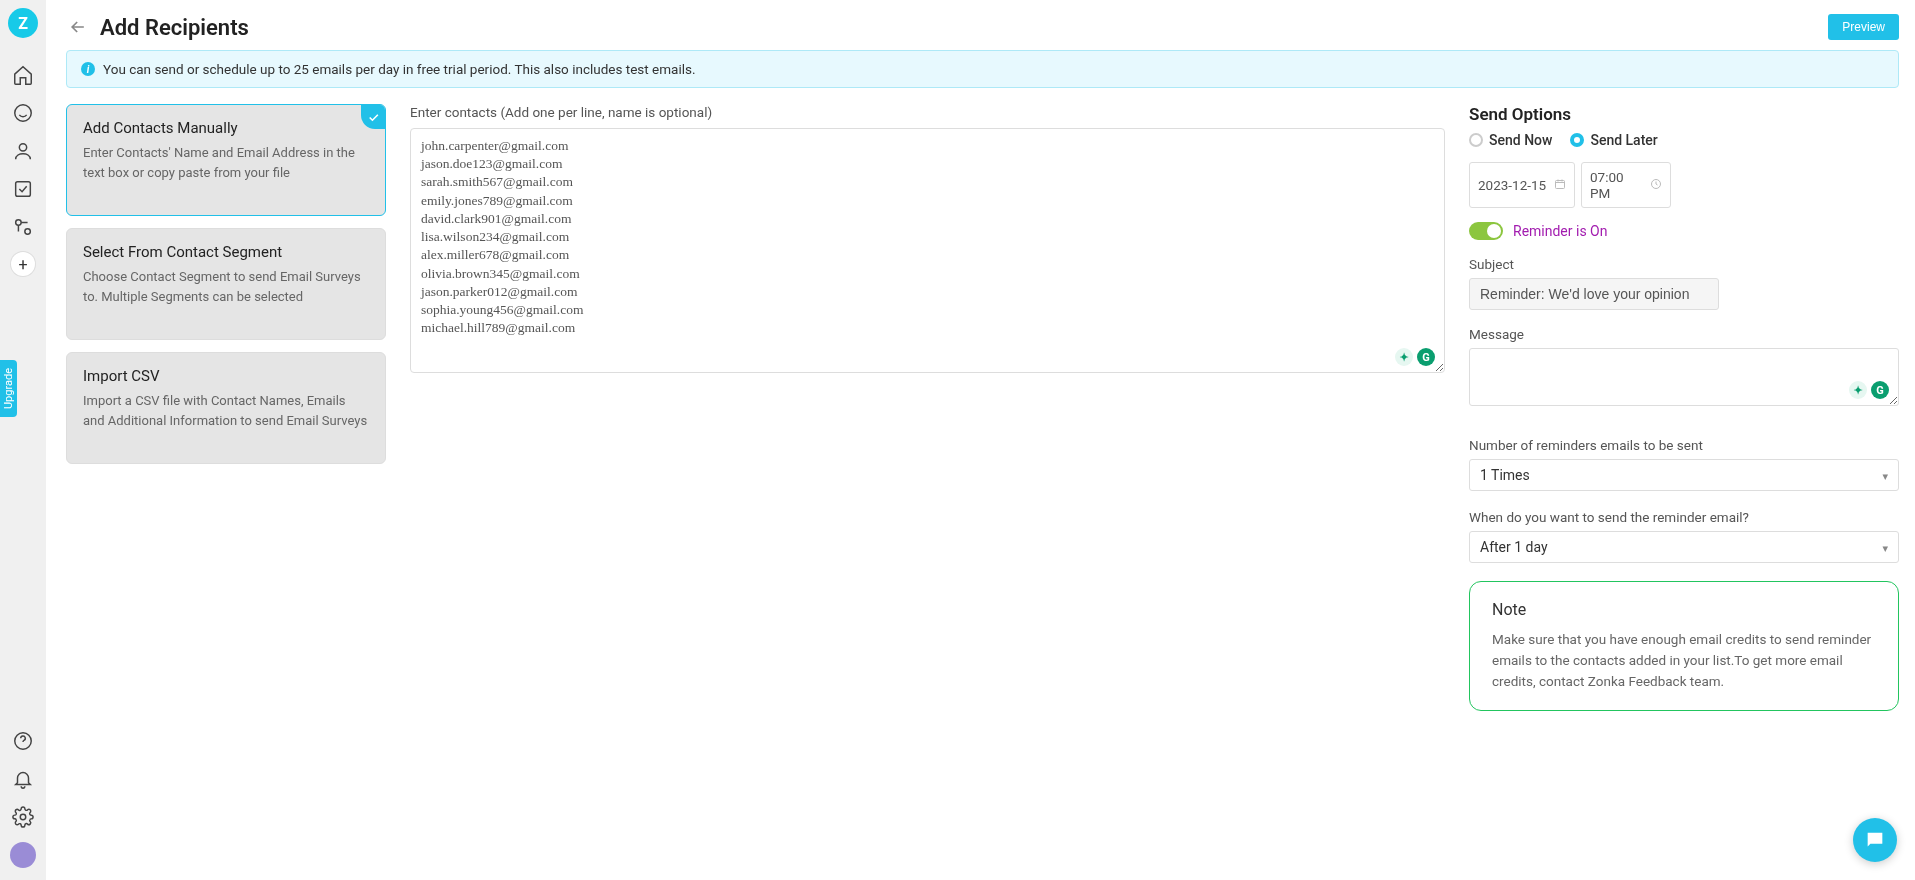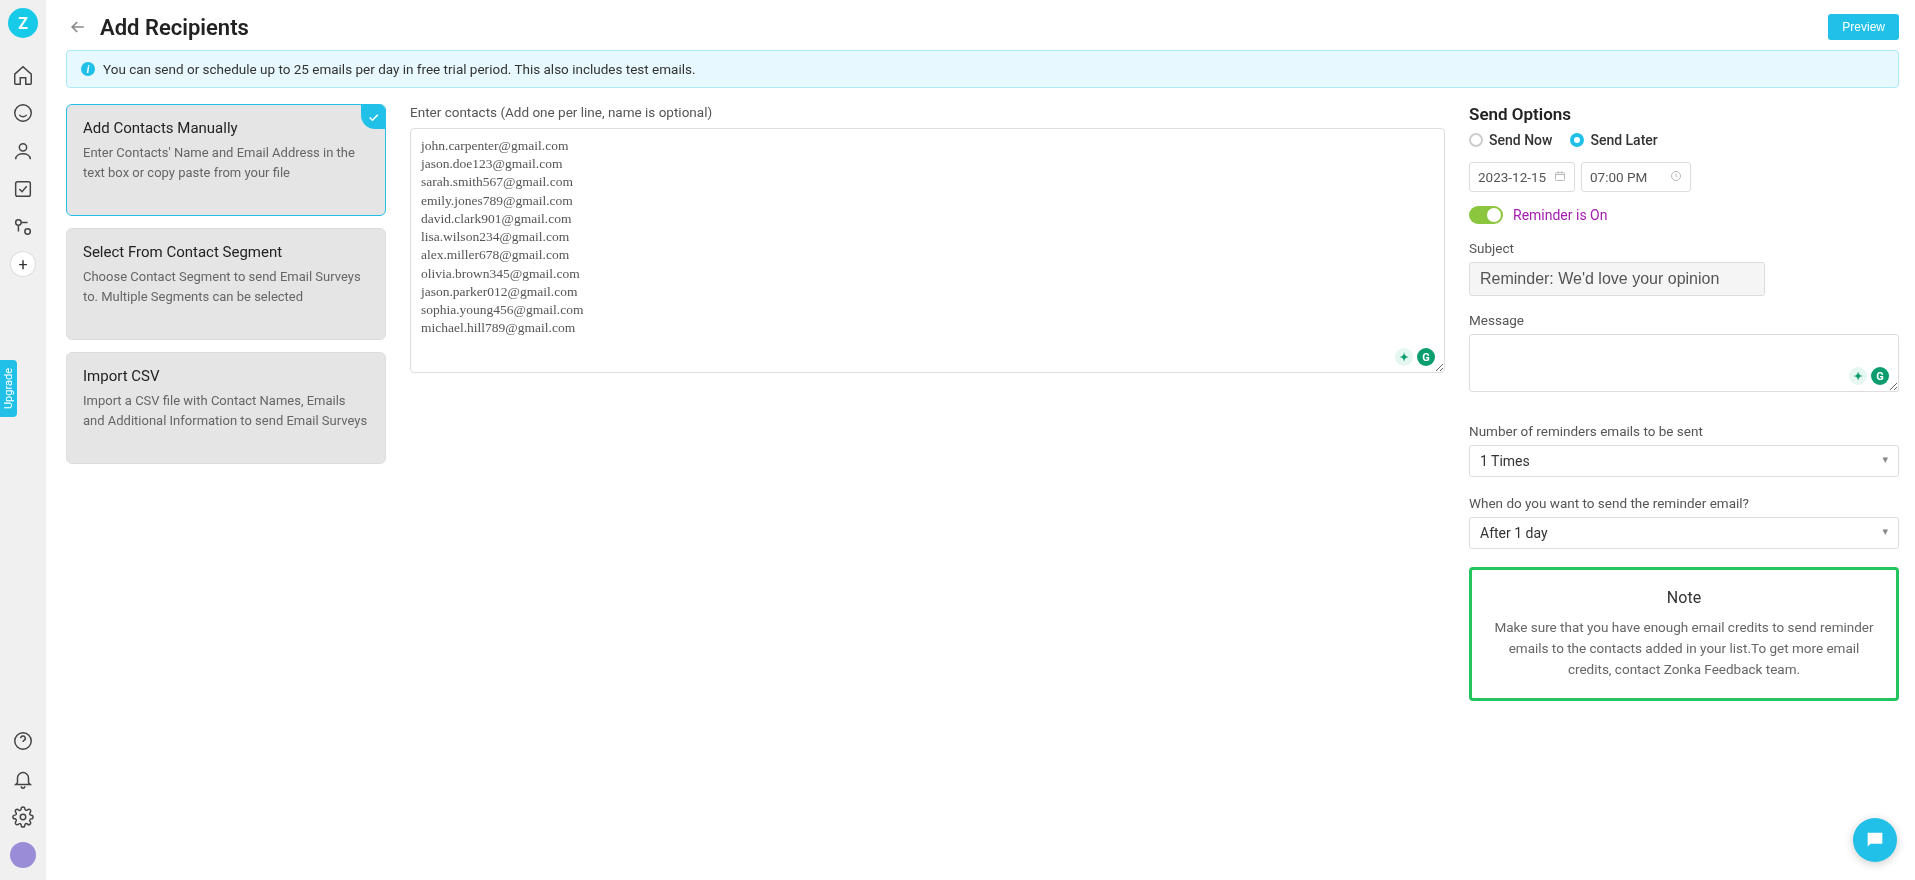--- a/index.html
+++ b/index.html
@@ -217,45 +217,45 @@
     border: 1px solid #ddd;
     border-radius: 3px;
     padding: 6px 8px;
     font-size: 13.5px;
     color: #555;
     width: 106px;
     display: flex; align-items: center; justify-content: space-between;
     gap: 6px;
     cursor: pointer;
   }
-  .dt-input.time { width: 110px; }
+  .dt-input.time { width: 90px; }
   .dt-input .sm-ic { color: #bbb; font-size: 12px; }
   
   .toggle-row { display: flex; align-items: center; gap: 10px; margin-bottom: 16px; }
   .toggle {
     width: 34px; height: 18px;
     border-radius: 20px;
     background: #8cc63f;
     position: relative;
     cursor: pointer;
   }
   .toggle .knob {
     position: absolute; right: 2px; top: 2px;
     width: 14px; height: 14px; border-radius: 50%;
     background: #fff;
   }
   .toggle-label { font-size: 14px; color: #a21caf; }
   .fld-label { font-size: 13.5px; color: #555; margin-bottom: 6px; }
   .txt-input {
-    width: 296px;
+    width: 250px;
     border: 1px solid #ddd;
     background: #f5f5f5;
     border-radius: 3px;
     padding: 7px 10px;
-    font-size: 16px;
+    font-size: 14px;
     color: #555;
     margin-bottom: 16px;
   }
   .message-box {
     width: 100%;
     height: 58px;
     border: 1px solid #ddd;
     border-radius: 3px;
     padding: 8px;
     font-size: 14px;
@@ -266,31 +266,31 @@
   }
   .msg-wrap { position: relative; margin-bottom: 28px; }
   .msg-wrap textarea { margin-bottom: 0; }
   .select-box {
     width: 100%;
     border: 1px solid #ddd;
     border-radius: 3px;
     padding: 7px 10px;
     font-size: 14px;
     color: #333;
-    display: flex; justify-content: space-between; align-items: flex-start;
+    display: flex; justify-content: space-between; align-items: flex-end;
     cursor: pointer;
     margin-bottom: 18px;
   }
   .select-box .chev { color: #888; font-size: 11px; }
   
   .note-box {
-    border: 3px solid #22c55e;
-    border-radius: 4px;
+    border: 1px solid #22c55e;
+    border-radius: 12px;
     padding: 18px 22px;
-    text-align: center;
+    text-align: left;
   }
   .note-box h4 { margin: 0 0 10px; font-size: 16px; font-weight: 400; color: #333; }
   .note-box p { margin: 0; font-size: 13.5px; color: #666; line-height: 1.55; }
   
   .chat-bubble {
     position: fixed;
     right: 18px; bottom: 18px;
     width: 44px; height: 44px;
     border-radius: 50%;
     background: #21c0e8;

